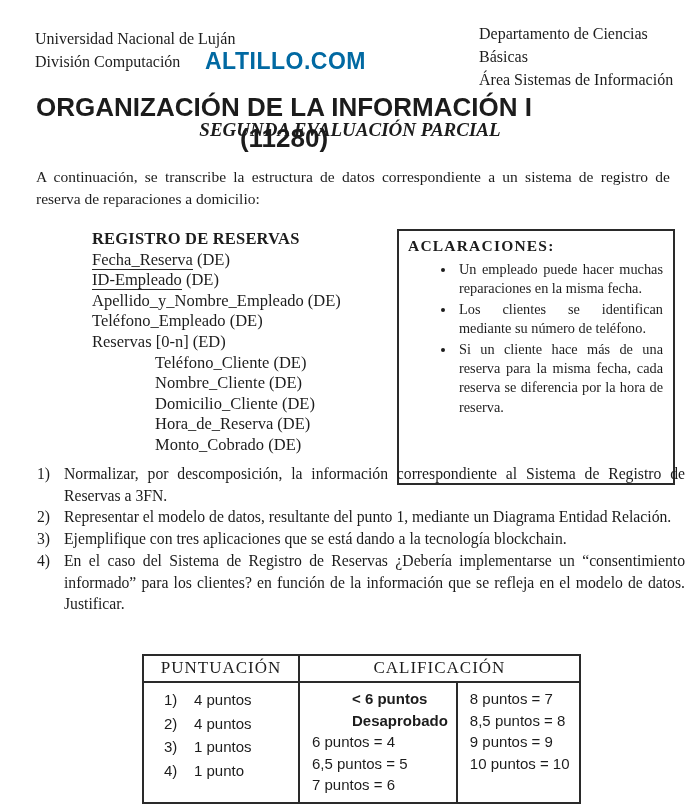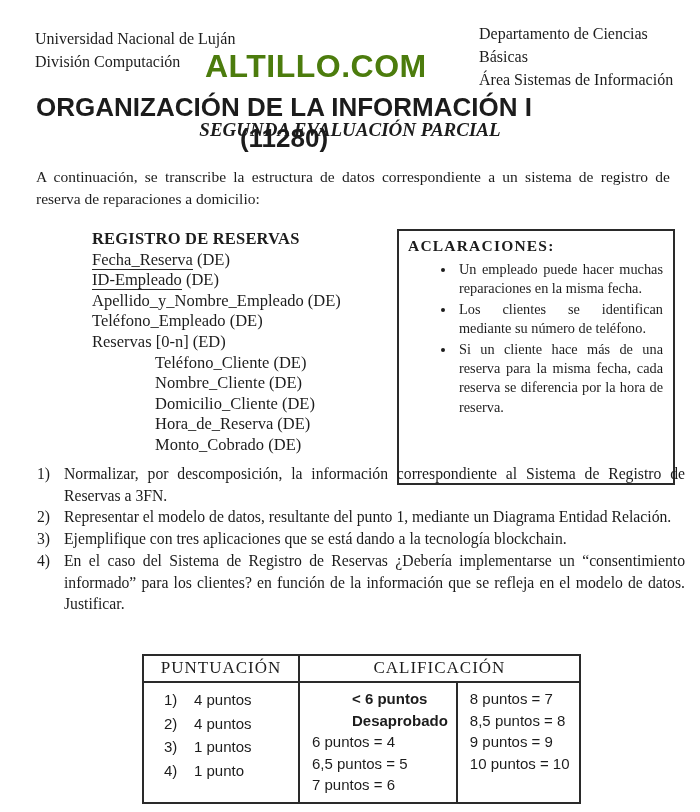--- a/index.html
+++ b/index.html
@@ -7,22 +7,22 @@
     position:relative;width:700px;height:812px;background:#fefefe;
     font-family:"Liberation Serif", serif;color:#1e1e1e;overflow:hidden;
     filter:blur(0.24px) contrast(1.02);
     margin:0 auto;
   }
   
   .hdr-left{position:absolute;left:35px;top:27px;font-size:16px;line-height:23px;}
   .hdr-right{position:absolute;left:455px;top:22px;font-size:16px;line-height:23px;margin-left:24px;}
   .watermark{
     position:absolute;left:205px;top:48px;
-    font-family:"Liberation Sans", sans-serif;font-weight:bold;font-size:32px;
-    letter-spacing:0.5px;color:#4d7c0f;
+    font-family:"Liberation Sans", sans-serif;font-weight:bold;font-size:23px;
+    letter-spacing:0.5px;color:#0369a1;
   }
   
   .title{
     position:absolute;top:92px;left:0;width:568px;text-align:center;
     font-family:"Liberation Sans", sans-serif;font-weight:bold;font-size:26px;
   }
   .subtitle{
     position:absolute;top:119px;left:0;width:700px;text-align:center;
     font-family:Liberation Serif, serif;font-weight:bold;font-style:italic;font-size:19px;
   }

